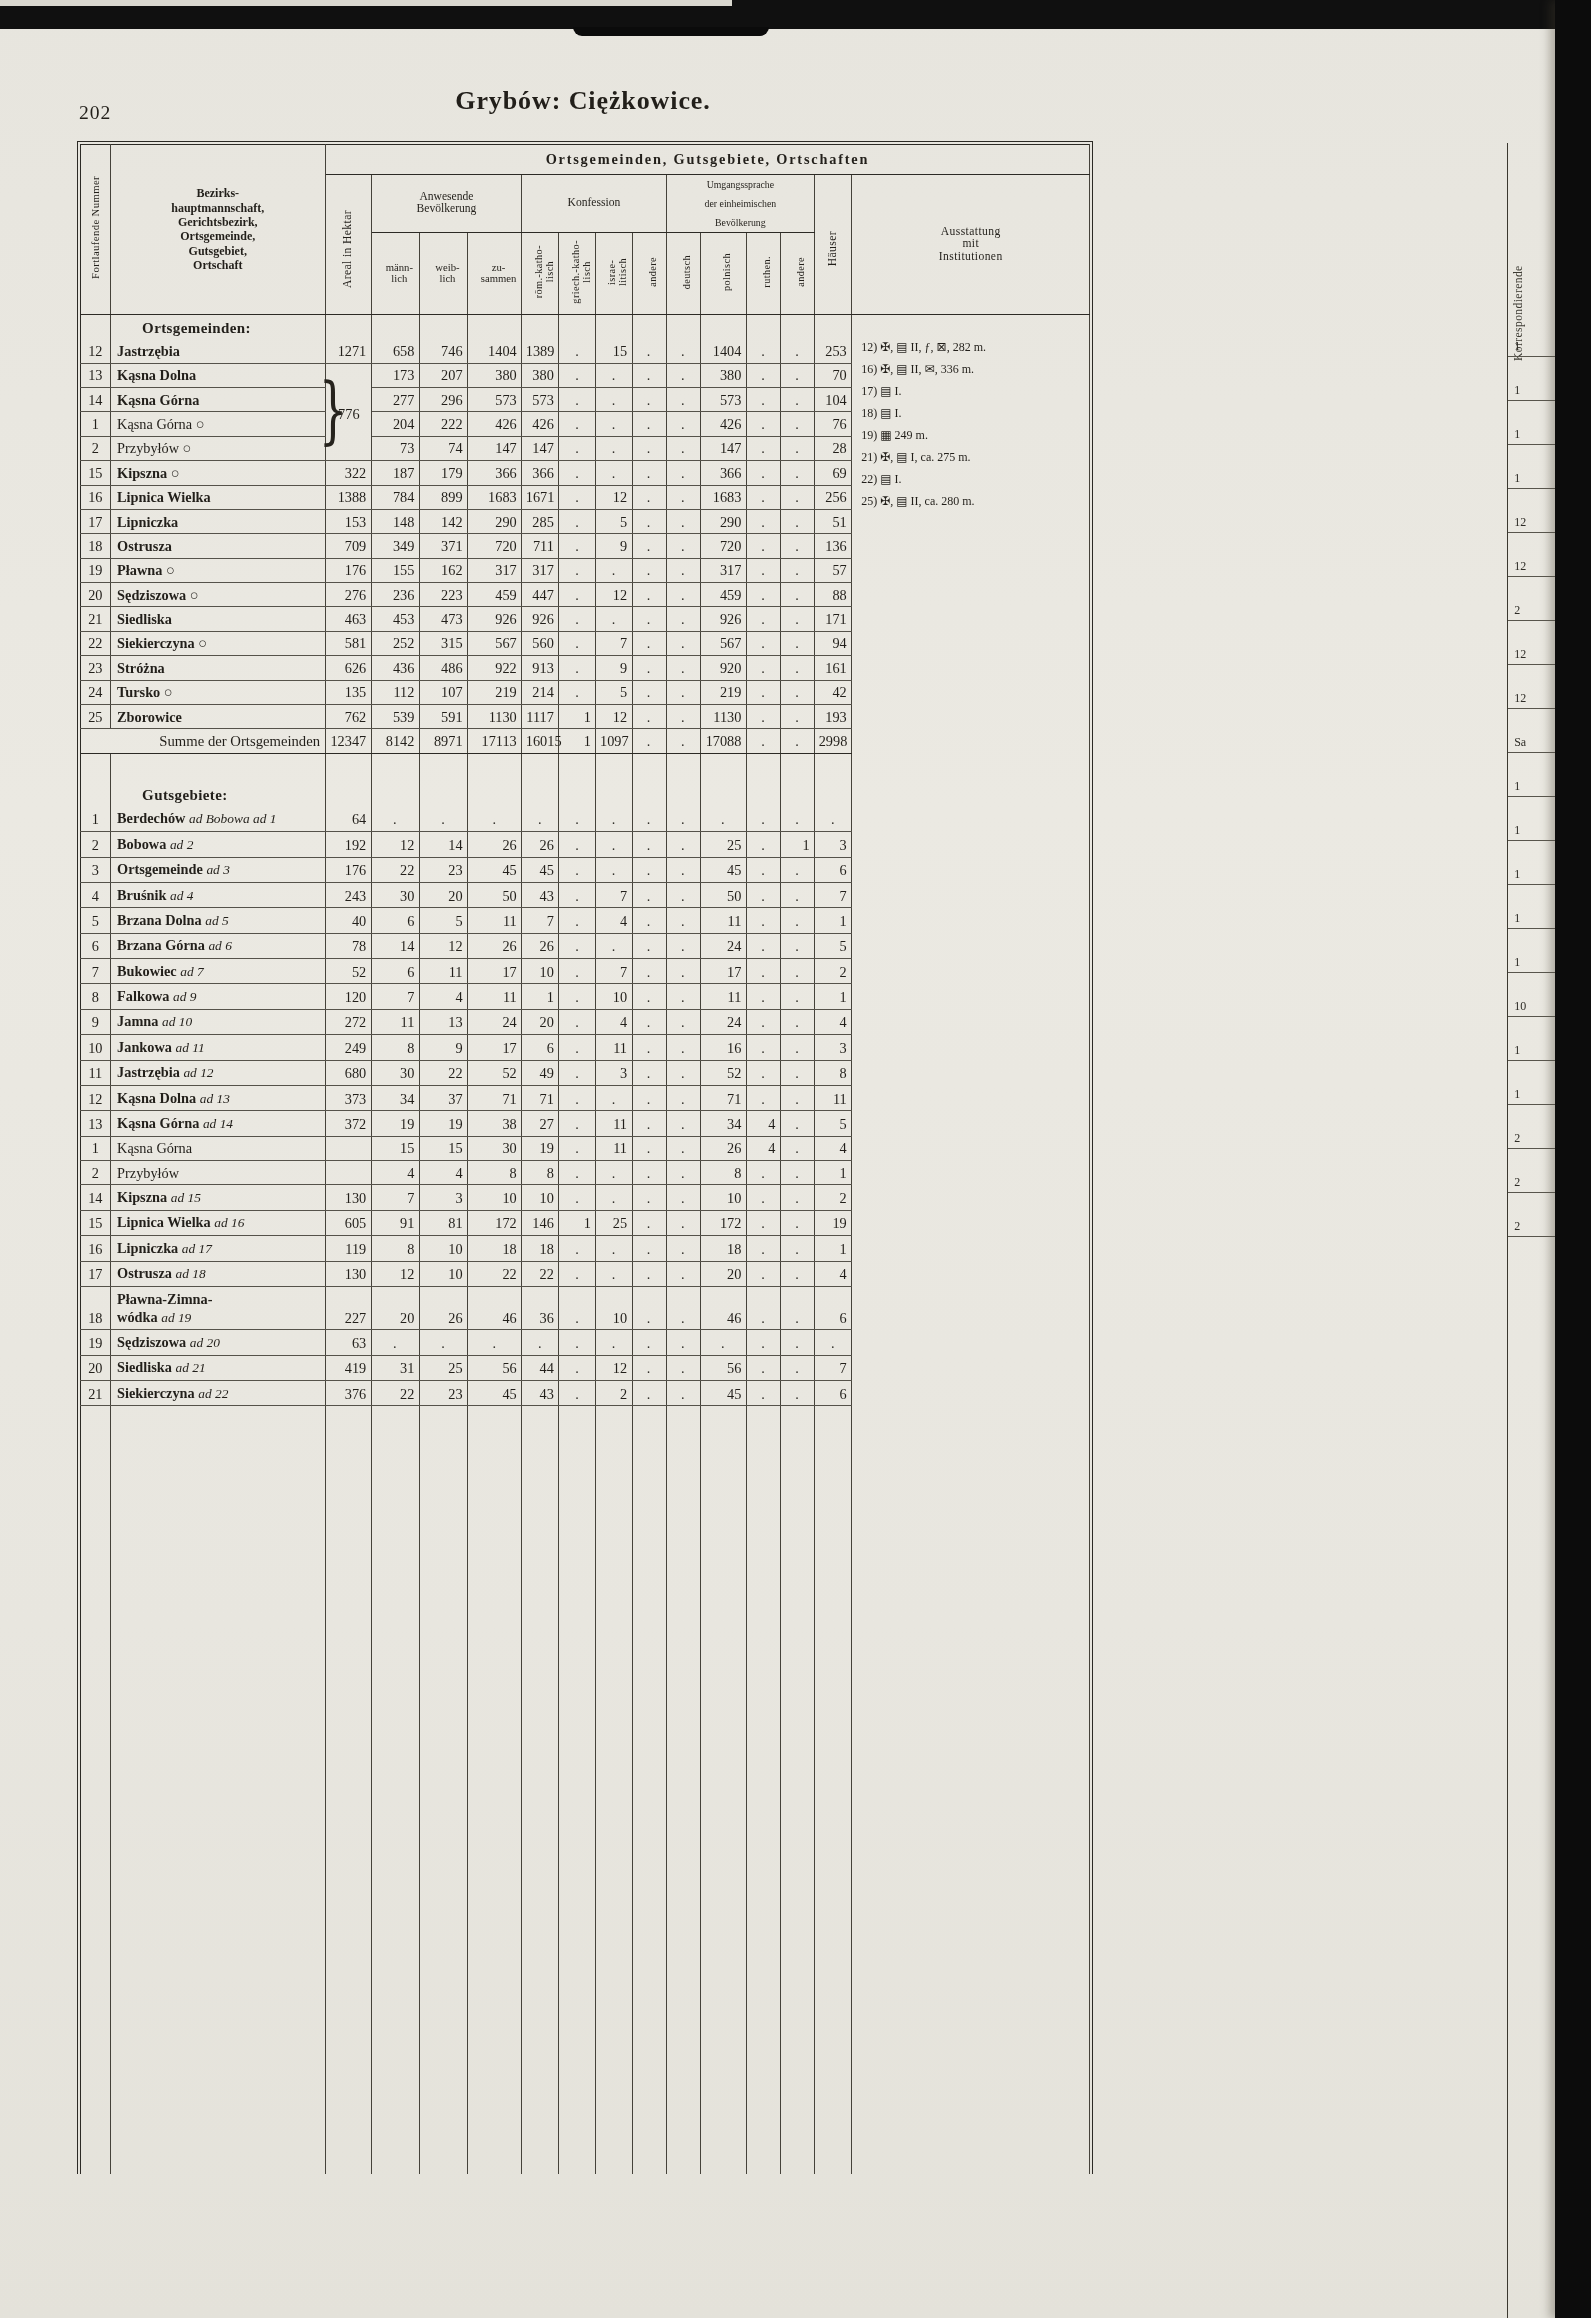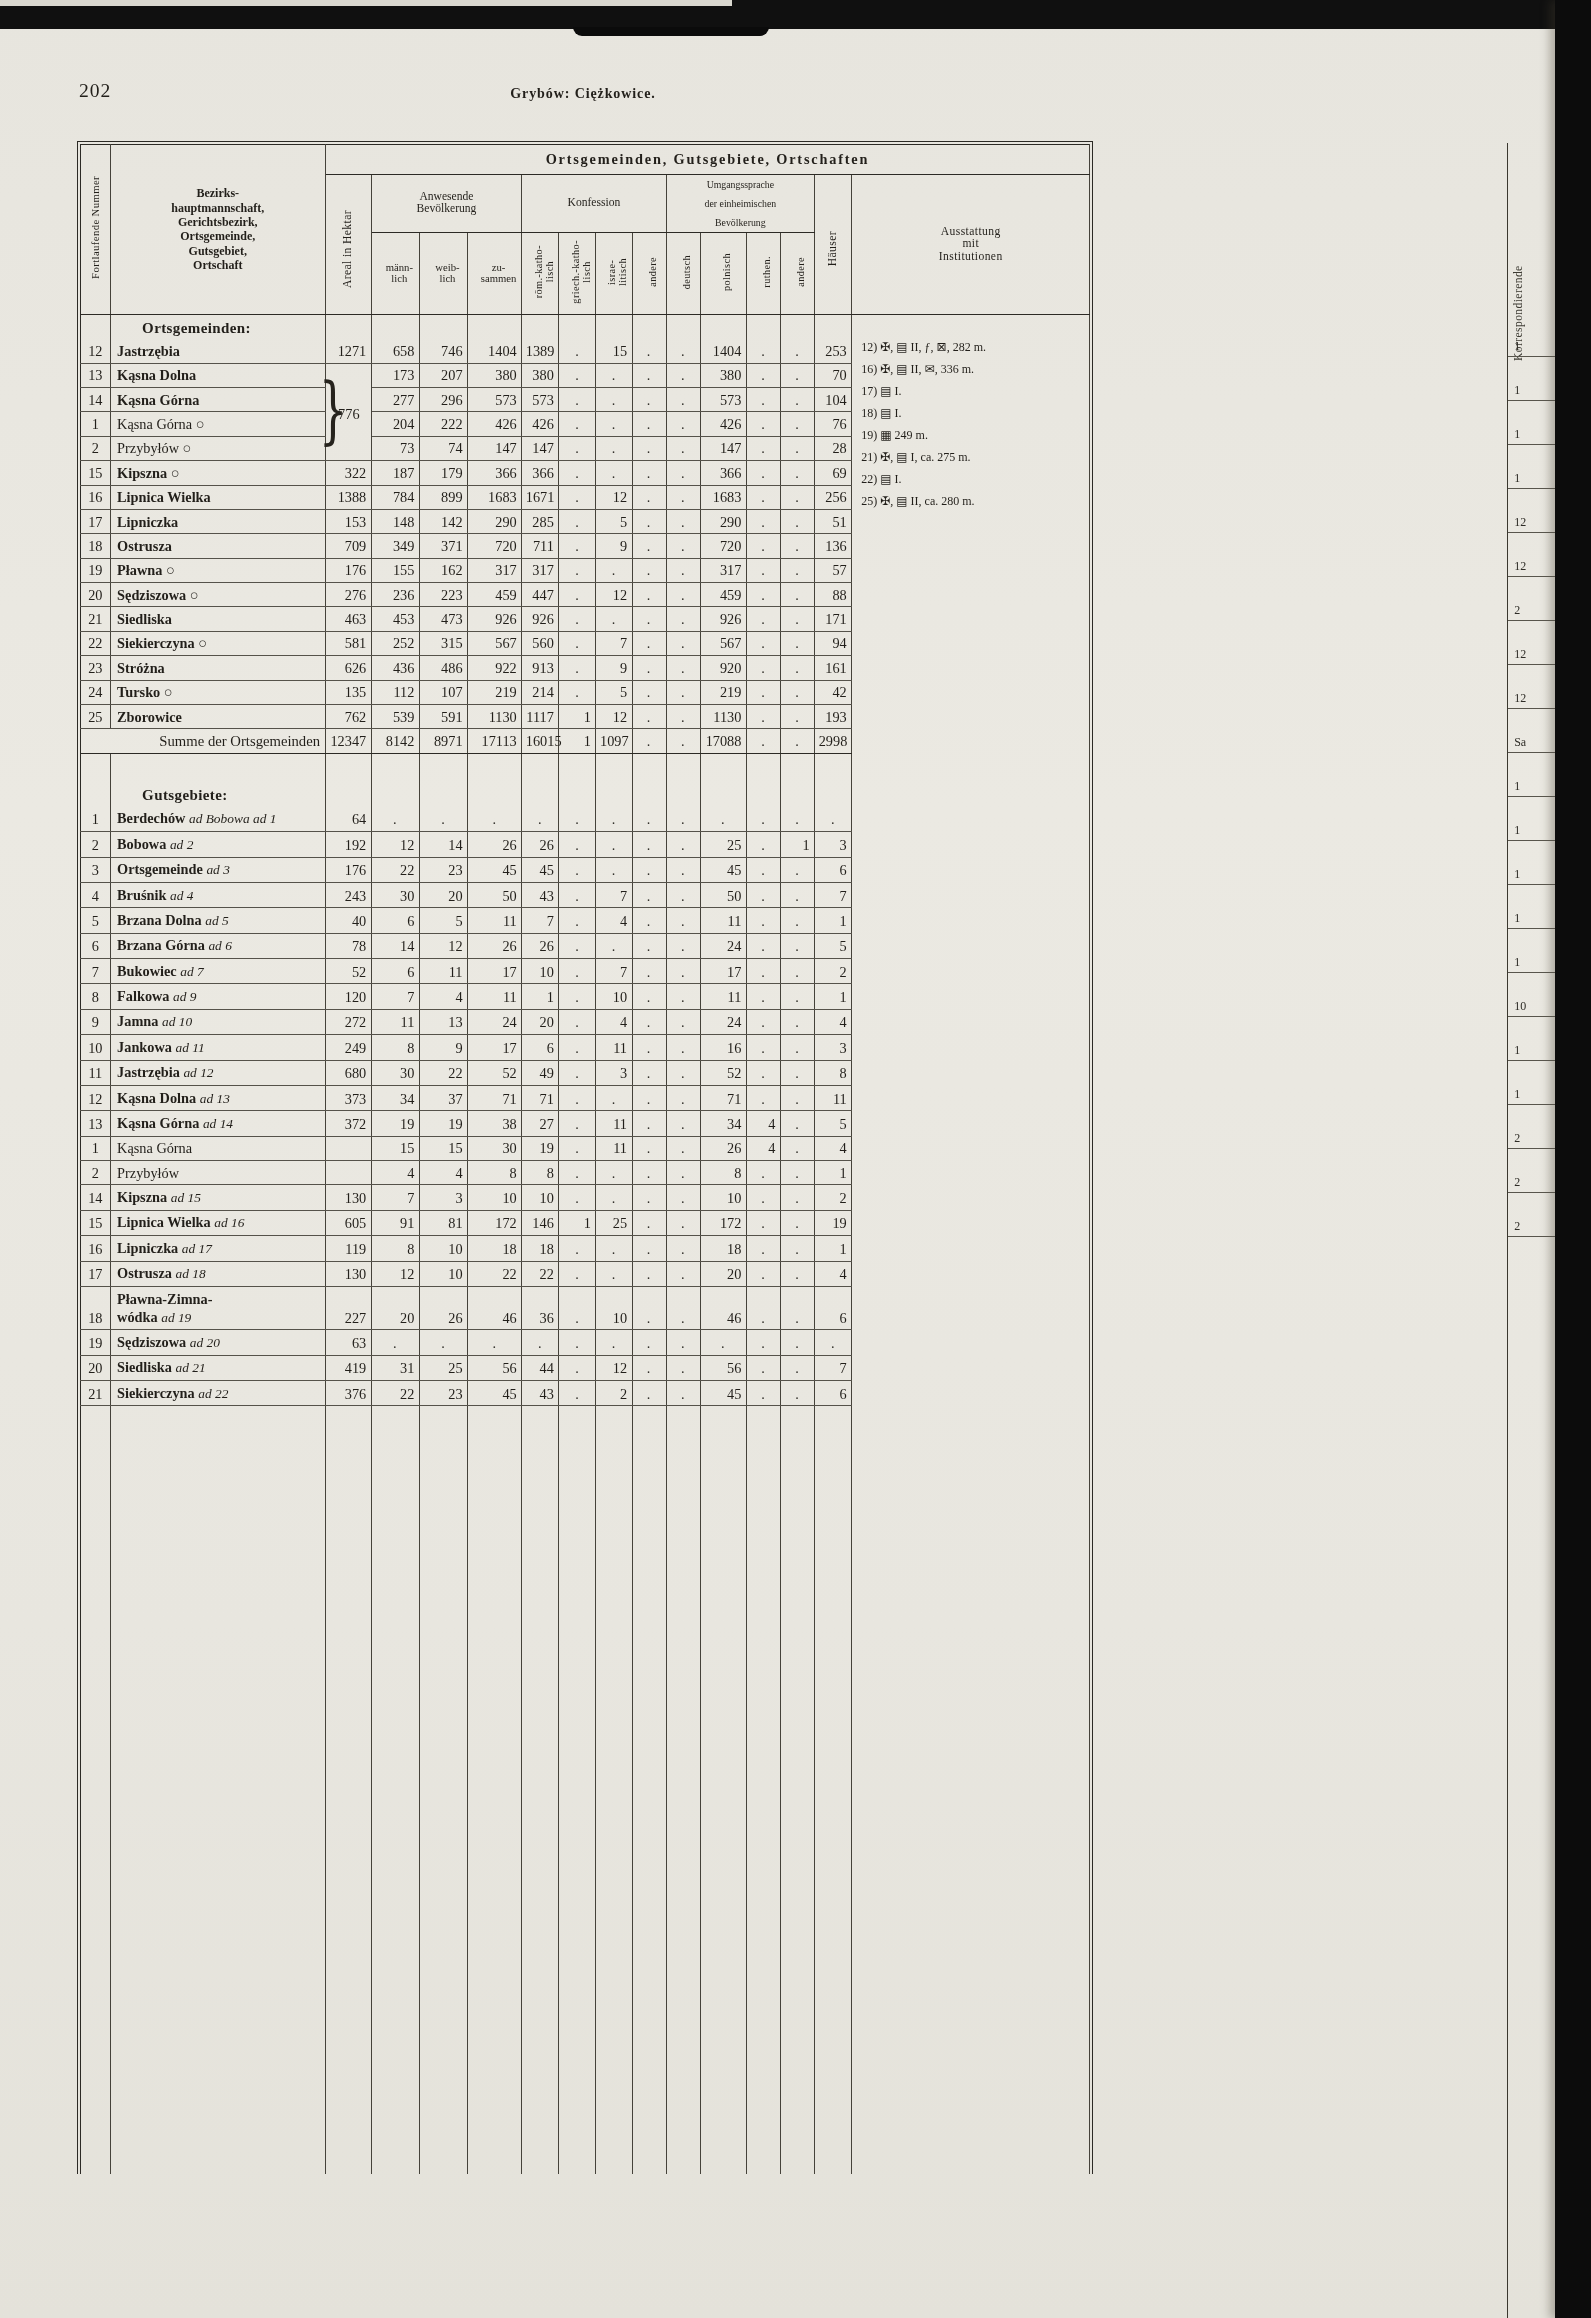--- a/index.html
+++ b/index.html
@@ -14,22 +14,22 @@
   .page {
     position:absolute; inset:0;
     background:linear-gradient(180deg,#e7e5de 0%,#ebe9e2 35%,#e8e6df 70%,#e4e2da 100%);
   }
   
   .scan-top { position:absolute; top:0; left:0; width:100%; height:28.6px; background:#101010; }
   .scan-top .blob1 { position:absolute; left:36%; top:27px; width:196px; height:9px; background:#0b0b0b; border-radius:0 0 9px 9px; }
   .scan-top .blob2 { position:absolute; left:0; top:0; width:46%; height:6.2px; background:#d9d7cf; }
   .scan-right { position:absolute; top:0; right:0; width:36px; height:100%; background:#0c0c0c; box-shadow:-6.2px 0 9px rgba(70,62,48,.35); }
 
-  .page-number { position:absolute; left:79px; top:80px; font-size:19.6px; letter-spacing:0.9px; }
-  .page-title { position:absolute; left:79px; top:86px; width:1008px; text-align:center; font-size:14px; font-weight:bold; letter-spacing:0.9px; }
+  .page-number { position:absolute; left:79px; top:102px; font-size:19.6px; letter-spacing:0.9px; }
+  .page-title { position:absolute; left:79px; top:86px; width:1008px; text-align:center; font-size:26px; font-weight:bold; letter-spacing:0.9px; }
 
   .table-wrap {
     position:absolute; left:77px; top:141px; width:1016px;
     border:0.9px solid #2c2a25; border-bottom:none;
     padding:1.8px 1.8px 0 1.8px;
   }
   table.maintable {
     border-collapse:collapse; table-layout:fixed; width:100%;
     border:0.9px solid #2c2a25; border-bottom:none;
   }

